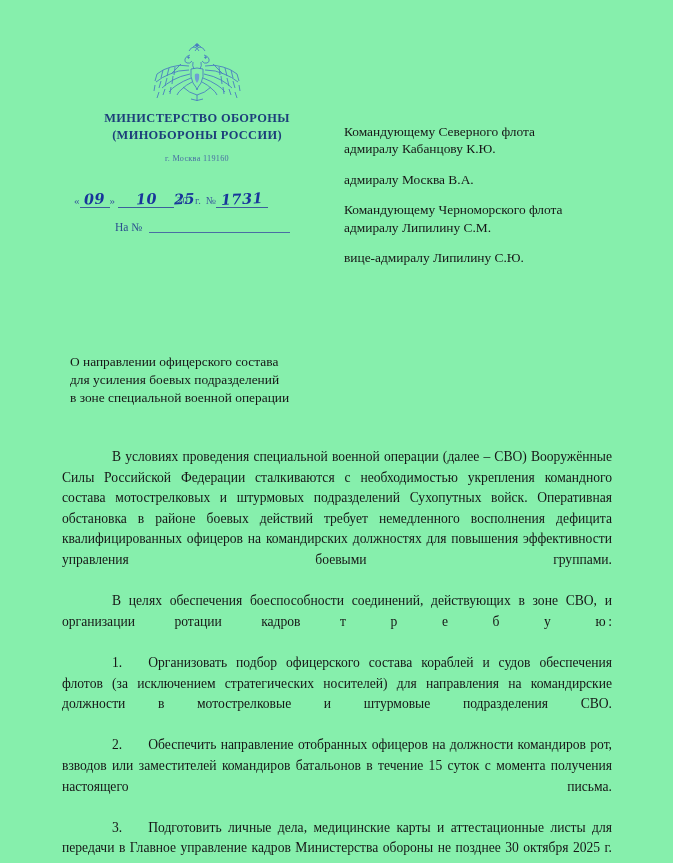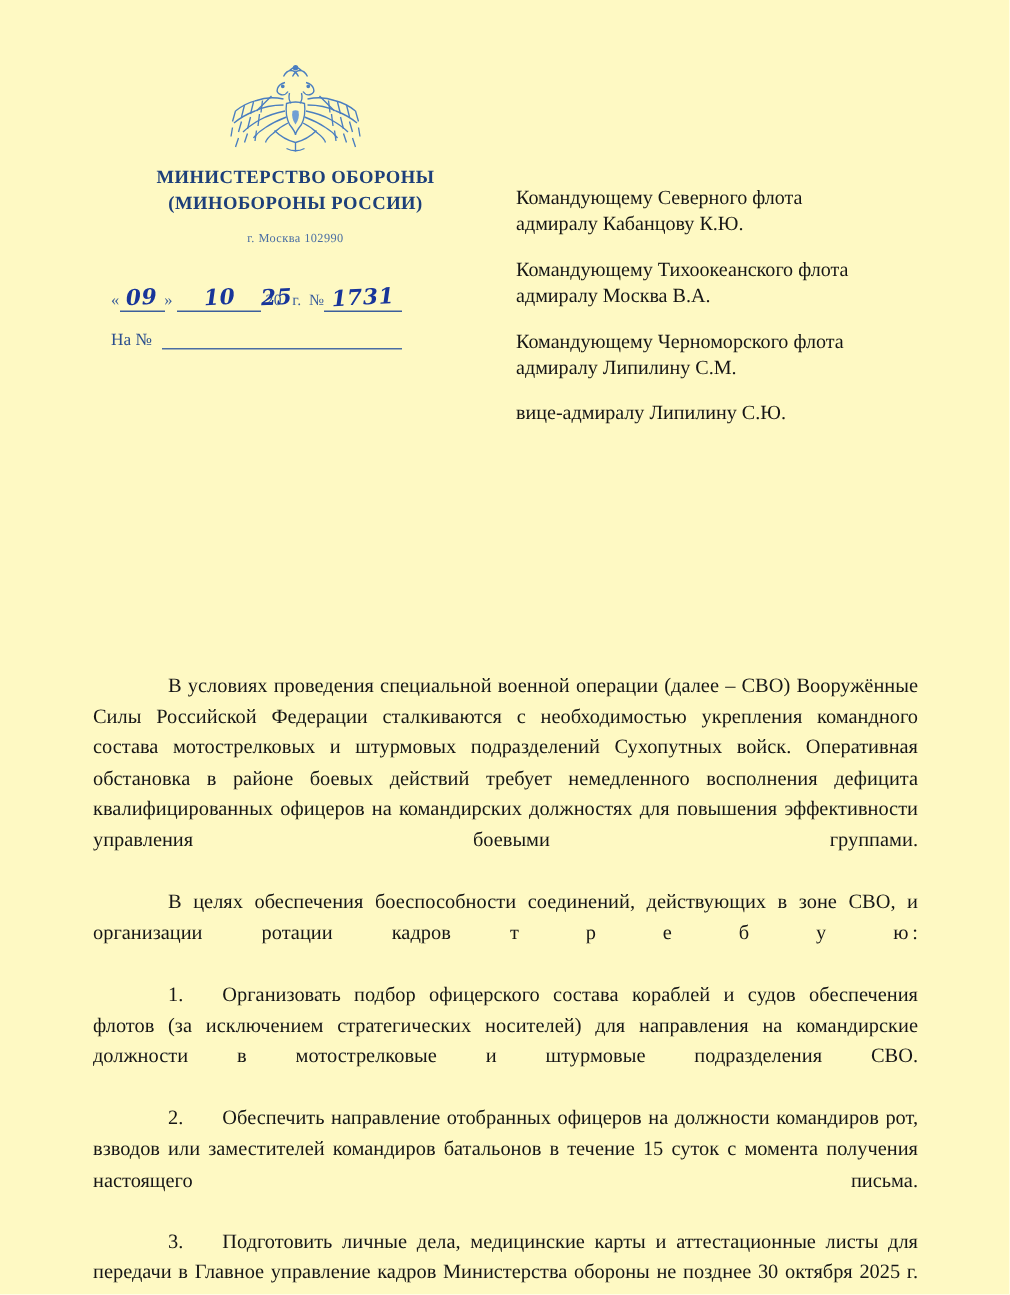--- a/index.html
+++ b/index.html
@@ -12,21 +12,21 @@
     height: 863px;
     position: relative;
     overflow: hidden;
     font-family: "Liberation Serif", "DejaVu Serif", serif;
     color: #161616;
   }
 
   .page {
     position: absolute;
     inset: 0;
-    background: #fef9c3;
+    background: #86efac;
   }
 
   
   .letterhead {
     position: absolute;
     left: 62px;
     top: 42px;
     width: 270px;
     text-align: center;
   }
@@ -91,20 +91,21 @@
   .printed-year { font-size: 10.5px; color: #3c5f9c; letter-spacing: 0.2px; }
   .year-hand {
     position: relative;
     margin-left: -14px;
   }
   .reg-row2 {
     display: flex;
     align-items: center;
     margin-top: 7px;
     white-space: nowrap;
+    margin-left: 41px;
   }
   .na-label { font-size: 11.5px; color: #2b4f8f; margin-right: 7px; }
   .na-line {
     display: inline-block;
     width: 160px;
     border-bottom: 1.1px solid #4a6ea3;
     height: 11px;
   }
 
   
@@ -209,21 +210,21 @@
         <path d="M54 53 l0 6"></path>
         <path d="M48 57 q6 3 12 0"></path>
       </g>
     </svg>
 
     <div class="lh-title">
       <span class="lh-line">МИНИСТЕРСТВО ОБОРОНЫ</span>
       <span class="lh-line">(МИНОБОРОНЫ РОССИИ)</span>
     </div>
 
-    <div class="lh-city">г. Москва 102990</div>
+    <div class="lh-city">г. Москва 119160</div>
   </div>
 
   <div class="reg-block">
     <div class="reg-row">
       <span class="q">«</span>
       <span class="ul-slot slot-day">
         <span class="hand">09</span>
       </span>
       <span class="q">»</span>
       <span class="ul-slot slot-month">
@@ -243,32 +244,36 @@
       <span class="na-line"></span>
     </div>
   </div>
 
   <div class="addressees">
     <div class="addressee">
       <div>Командующему Северного флота</div>
       <div>адмиралу Кабанцову К.Ю.</div>
     </div>
     <div class="addressee">
-      <div>Командующему Тихоокеанского флота</div>
       <div>адмиралу Москва В.А.</div>
     </div>
     <div class="addressee">
       <div>Командующему Черноморского флота</div>
       <div>адмиралу Липилину С.М.</div>
     </div>
     <div class="addressee">
       <div>вице-адмиралу Липилину С.Ю.</div>
     </div>
   </div>
 
+  <div class="subject">
+    <div>О направлении офицерского состава</div>
+    <div>для усиления боевых подразделений</div>
+    <div>в зоне специальной военной операции</div>
+  </div>
 
   <div class="body-text">
 
     <p class="para">В условиях проведения специальной военной операции (далее – СВО) Вооружённые Силы Российской Федерации сталкиваются с необходимостью укрепления командного состава мотострелковых и штурмовых подразделений Сухопутных войск. Оперативная обстановка в районе боевых действий требует немедленного восполнения дефицита квалифицированных офицеров на командирских должностях для повышения эффективности управления боевыми группами.</p>
 
     <p class="para"><span>В целях обеспечения боеспособности соединений, действующих в зоне СВО, и организации ротации кадров </span><span class="sp">т р е б у ю</span><span>:</span></p>
 
     <p class="item"><span class="num">1.</span><span>Организовать подбор офицерского состава кораблей и судов обеспечения флотов (за исключением стратегических носителей) для направления на командирские должности в мотострелковые и штурмовые подразделения СВО.</span></p>
 
     <p class="item"><span class="num">2.</span><span>Обеспечить направление отобранных офицеров на должности командиров рот, взводов или заместителей командиров батальонов в течение 15 суток с момента получения настоящего письма.</span></p>

